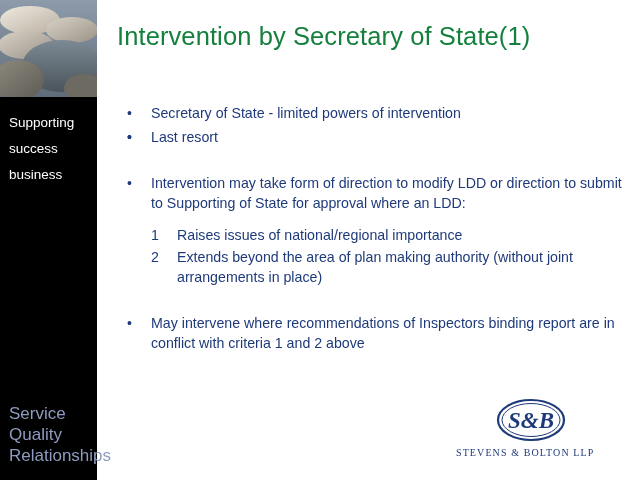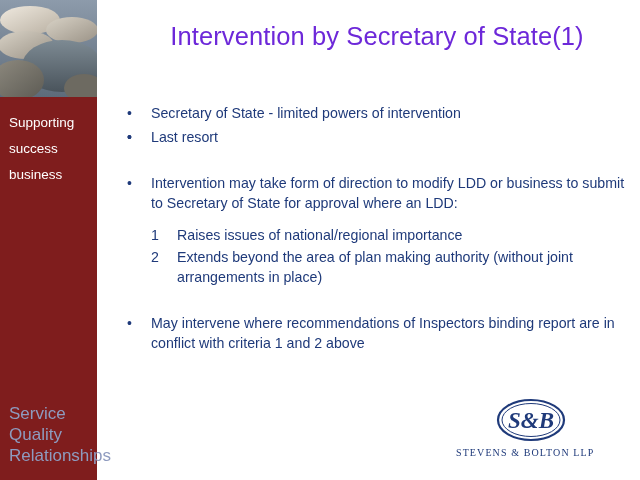--- a/index.html
+++ b/index.html
@@ -13,21 +13,21 @@
     position: relative;
     width: 640px; height: 480px;
     background: #ffffff;
   }
 
   
   .sidebar {
     position: absolute;
     left: 0; top: 0;
     width: 97px; height: 480px;
-    background: #7f1d1d;
+    background: #000000;
     color: #ffffff;
   }
   .sidebar-photo {
     position: absolute;
     left: 0; top: 0;
     width: 97px; height: 97px;
     overflow: hidden;
     background: #6f6e66;
   }
   .sidebar-photo svg { display: block; }
@@ -55,23 +55,22 @@
   .content {
     position: absolute;
     left: 97px; top: 0;
     width: 543px; height: 480px;
   }
 
   .title {
     position: absolute;
     left: 20px; top: 22px;
     width: 520px;
-    text-align: center;
     font-size: 25.5px;
-    color: #6d28d9;
+    color: #15803d;
     font-weight: 400;
     letter-spacing: 0.1px;
   }
 
   .body {
     position: absolute;
     left: 26px; top: 103px;
     width: 512px;
   }
 
@@ -203,21 +202,21 @@
 
       <div class="bullet">
         <span class="dot">•</span>
         <span>Last resort</span>
       </div>
 
       <div class="spacer-md"></div>
 
       <div class="bullet">
         <span class="dot">•</span>
-        <span>Intervention may take form of direction to modify LDD or business to submit to Secretary of State for approval where an LDD:</span>
+        <span>Intervention may take form of direction to modify LDD or direction to submit to Supporting of State for approval where an LDD:</span>
       </div>
 
       <div class="spacer-sm"></div>
 
       <div class="numbered">
         <span class="num">1</span>
         <span>Raises issues of national/regional  importance</span>
       </div>
 
       <div class="numbered">

